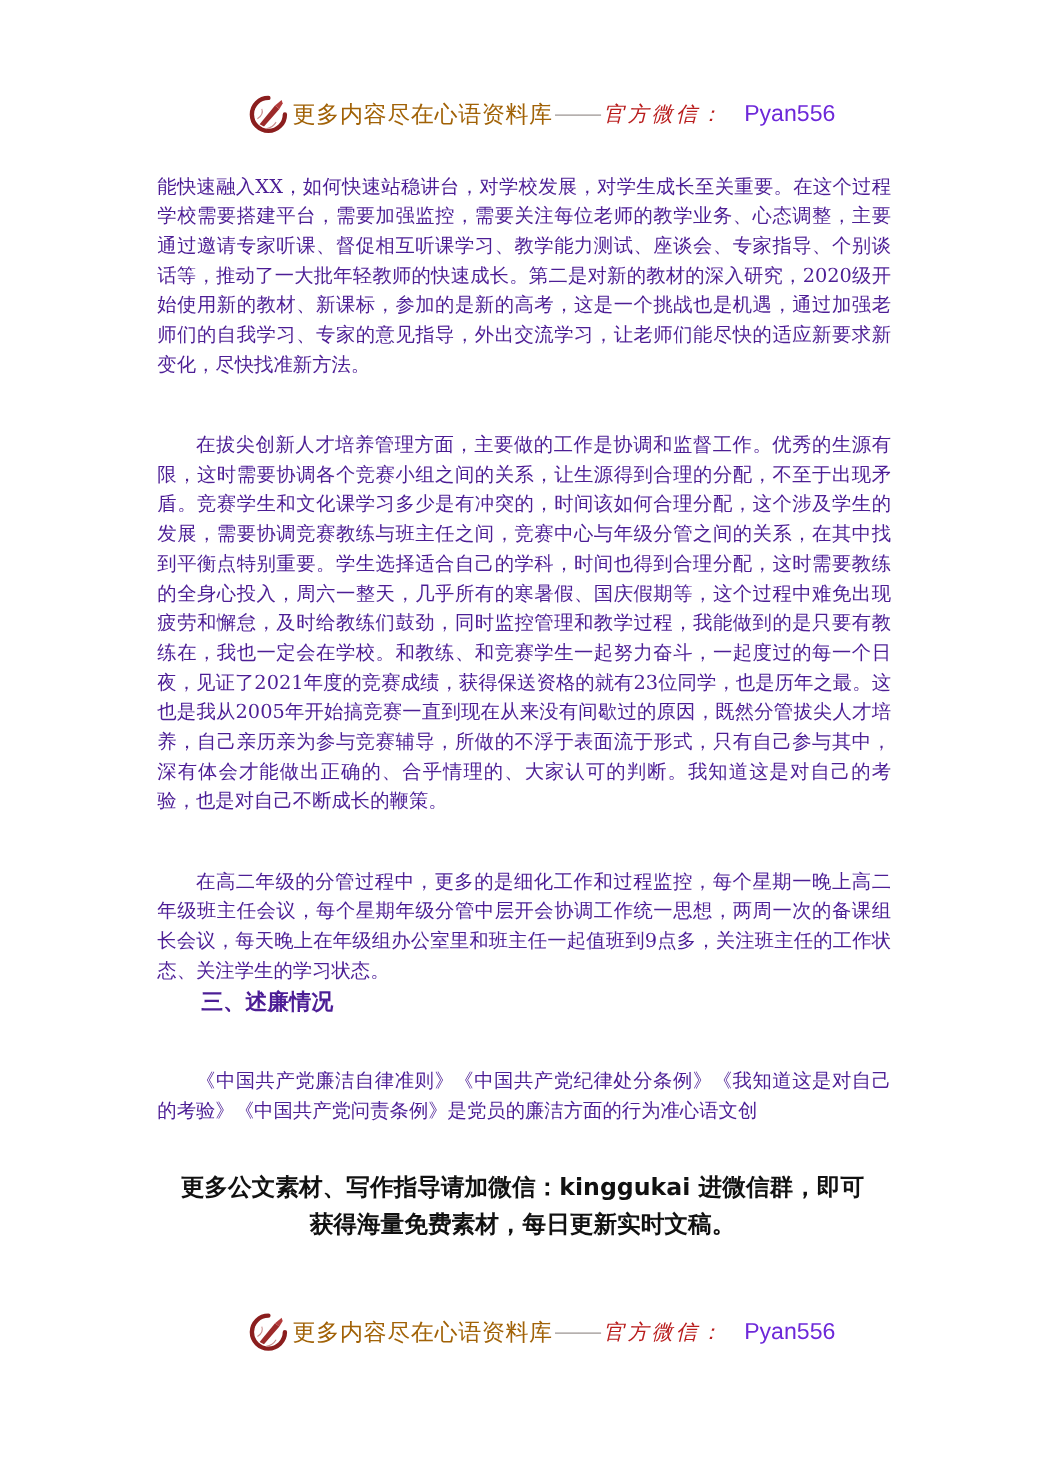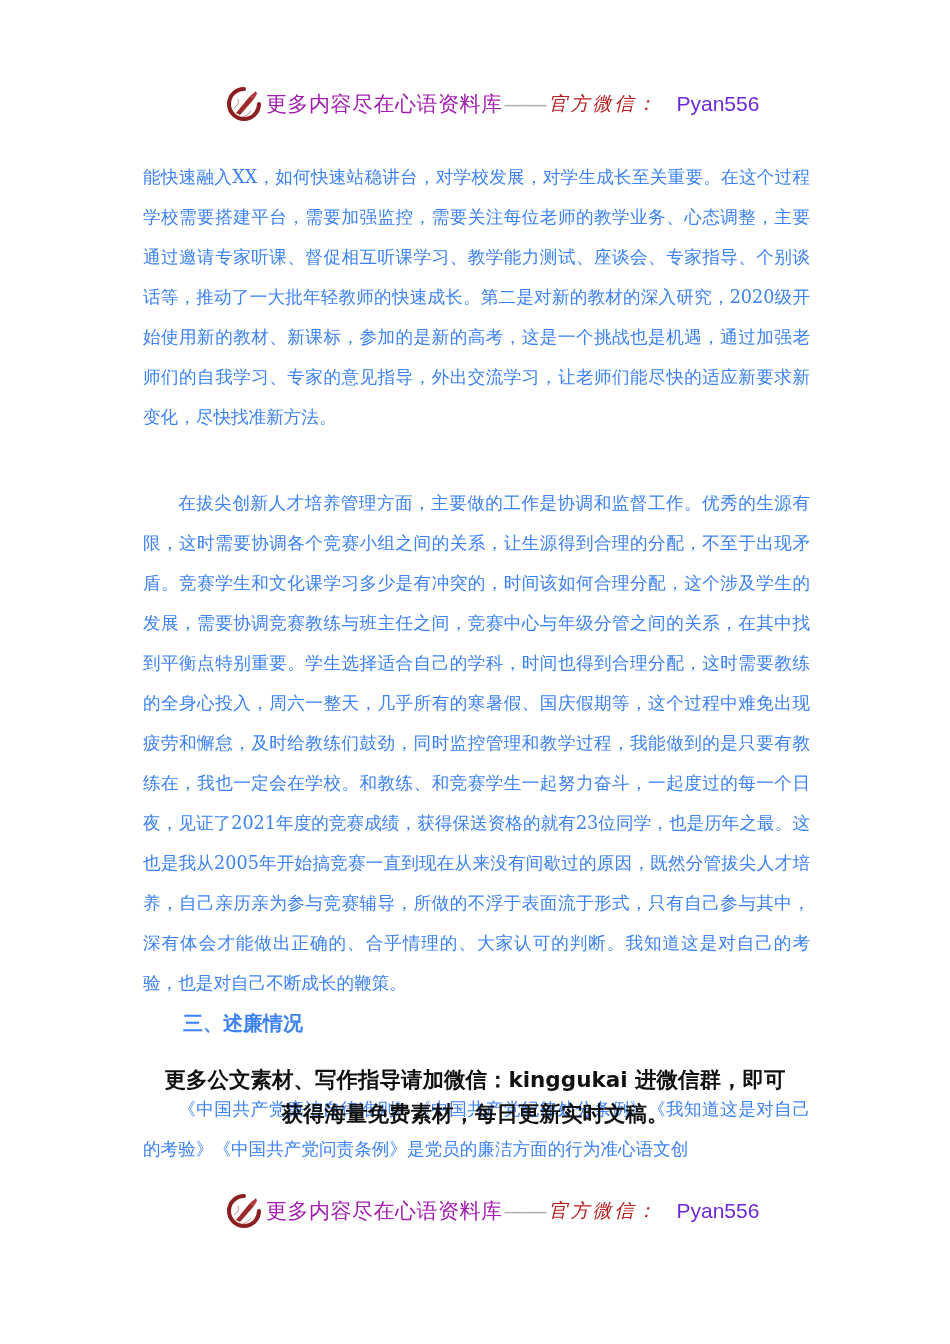--- a/index.html
+++ b/index.html
@@ -6,28 +6,28 @@
     html, body { width: 950px; height: 1344px; background: #ffffff; overflow: hidden; }
     body { position: relative; font-family: "DejaVu Serif", "Liberation Serif", serif; color: #1a1a1a; }
 
     .banner {
       position: absolute; left: 226px; width: 500px; height: 40px;
       display: flex; align-items: center;
     }
     .banner.top { top: 84px; }
     .banner.bottom { top: 1191px; }
     .banner .logo { width: 36px; height: 36px; margin-right: 4px; flex: 0 0 auto; }
-    .banner .b-main { color: #a21caf; font-size: 21px; font-family: "DejaVu Serif", "Liberation Serif", serif; letter-spacing: 0.5px; white-space: nowrap; }
+    .banner .b-main { color: #a16207; font-size: 21px; font-family: "DejaVu Serif", "Liberation Serif", serif; letter-spacing: 0.5px; white-space: nowrap; }
     .banner .b-dash { color: #b0aaa8; font-size: 21px; margin: 0 2px; white-space: nowrap; font-family: "Liberation Sans", sans-serif; }
     .banner .b-label { color: #b91c1c; font-size: 19px; white-space: nowrap; font-family: "DejaVu Serif", "Liberation Serif", serif; font-style: italic; letter-spacing: 3px; }
     .banner .b-id { color: #6d28d9; font-size: 21px; font-family: "Liberation Sans", sans-serif; white-space: nowrap; margin-left: 18px; }
 
     .content {
       position: absolute; left: 143px; top: 157px; width: 667px;
-      font-size: 17.6px; line-height: 40px; color: #3b82f6;
+      font-size: 17.6px; line-height: 27px; color: #4c1d95;
       text-align: justify;
     }
     .content p { margin: 0; }
     .content p.indent { text-indent: 2em; margin-top: 46px; }
     .content .heading { font-weight: bold; text-indent: 2em; font-family: "DejaVu Sans", "Liberation Sans", sans-serif; font-size: 20px; }
 
     .promo {
       position: absolute; left: 140px; top: 1063px; width: 670px;
       text-align: center; font-family: "DejaVu Sans", "Liberation Sans", sans-serif;
       font-weight: bold; font-size: 21.5px; line-height: 34px; color: #111;
@@ -46,20 +46,21 @@
   </svg>
   <span class="b-main">更多内容尽在心语资料库</span>
   <span class="b-dash">——</span>
   <span class="b-label">官方微信：</span>
   <span class="b-id">Pyan556</span>
 </div>
 
 <div class="content">
   <p>能快速融入XX，如何快速站稳讲台，对学校发展，对学生成长至关重要。在这个过程学校需要搭建平台，需要加强监控，需要关注每位老师的教学业务、心态调整，主要通过邀请专家听课、督促相互听课学习、教学能力测试、座谈会、专家指导、个别谈话等，推动了一大批年轻教师的快速成长。第二是对新的教材的深入研究，2020级开始使用新的教材、新课标，参加的是新的高考，这是一个挑战也是机遇，通过加强老师们的自我学习、专家的意见指导，外出交流学习，让老师们能尽快的适应新要求新变化，尽快找准新方法。</p>
   <p class="indent">在拔尖创新人才培养管理方面，主要做的工作是协调和监督工作。优秀的生源有限，这时需要协调各个竞赛小组之间的关系，让生源得到合理的分配，不至于出现矛盾。竞赛学生和文化课学习多少是有冲突的，时间该如何合理分配，这个涉及学生的发展，需要协调竞赛教练与班主任之间，竞赛中心与年级分管之间的关系，在其中找到平衡点特别重要。学生选择适合自己的学科，时间也得到合理分配，这时需要教练的全身心投入，周六一整天，几乎所有的寒暑假、国庆假期等，这个过程中难免出现疲劳和懈怠，及时给教练们鼓劲，同时监控管理和教学过程，我能做到的是只要有教练在，我也一定会在学校。和教练、和竞赛学生一起努力奋斗，一起度过的每一个日夜，见证了2021年度的竞赛成绩，获得保送资格的就有23位同学，也是历年之最。这也是我从2005年开始搞竞赛一直到现在从来没有间歇过的原因，既然分管拔尖人才培养，自己亲历亲为参与竞赛辅导，所做的不浮于表面流于形式，只有自己参与其中，深有体会才能做出正确的、合乎情理的、大家认可的判断。我知道这是对自己的考验，也是对自己不断成长的鞭策。</p>
+  <p class="indent">在高二年级的分管过程中，更多的是细化工作和过程监控，每个星期一晚上高二年级班主任会议，每个星期年级分管中层开会协调工作统一思想，两周一次的备课组长会议，每天晚上在年级组办公室里和班主任一起值班到9点多，关注班主任的工作状态、关注学生的学习状态。</p>
   <p class="heading">三、述廉情况</p>
   <p class="indent">《中国共产党廉洁自律准则》《中国共产党纪律处分条例》《我知道这是对自己的考验》《中国共产党问责条例》是党员的廉洁方面的行为准心语文创</p>
 </div>
 
 <div class="promo">
   <div>更多公文素材、写作指导请加微信：kinggukai 进微信群，即可</div>
   <div>获得海量免费素材，每日更新实时文稿。</div>
 </div>
 
 <div class="banner bottom">

